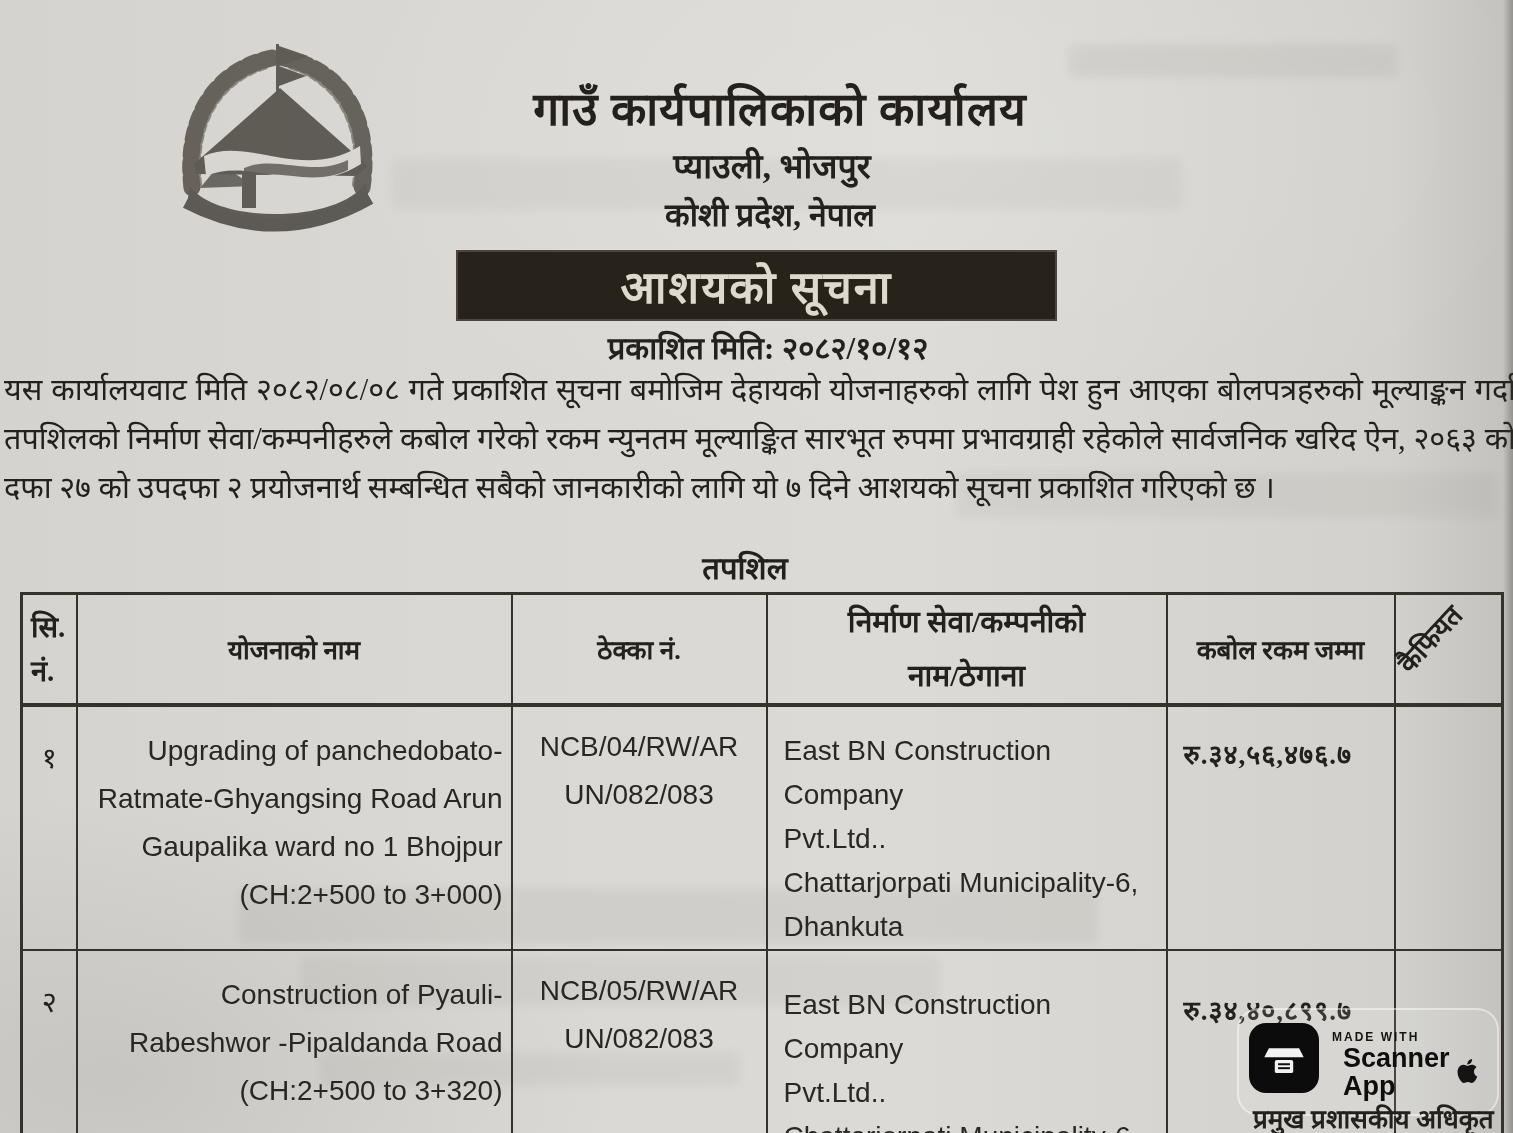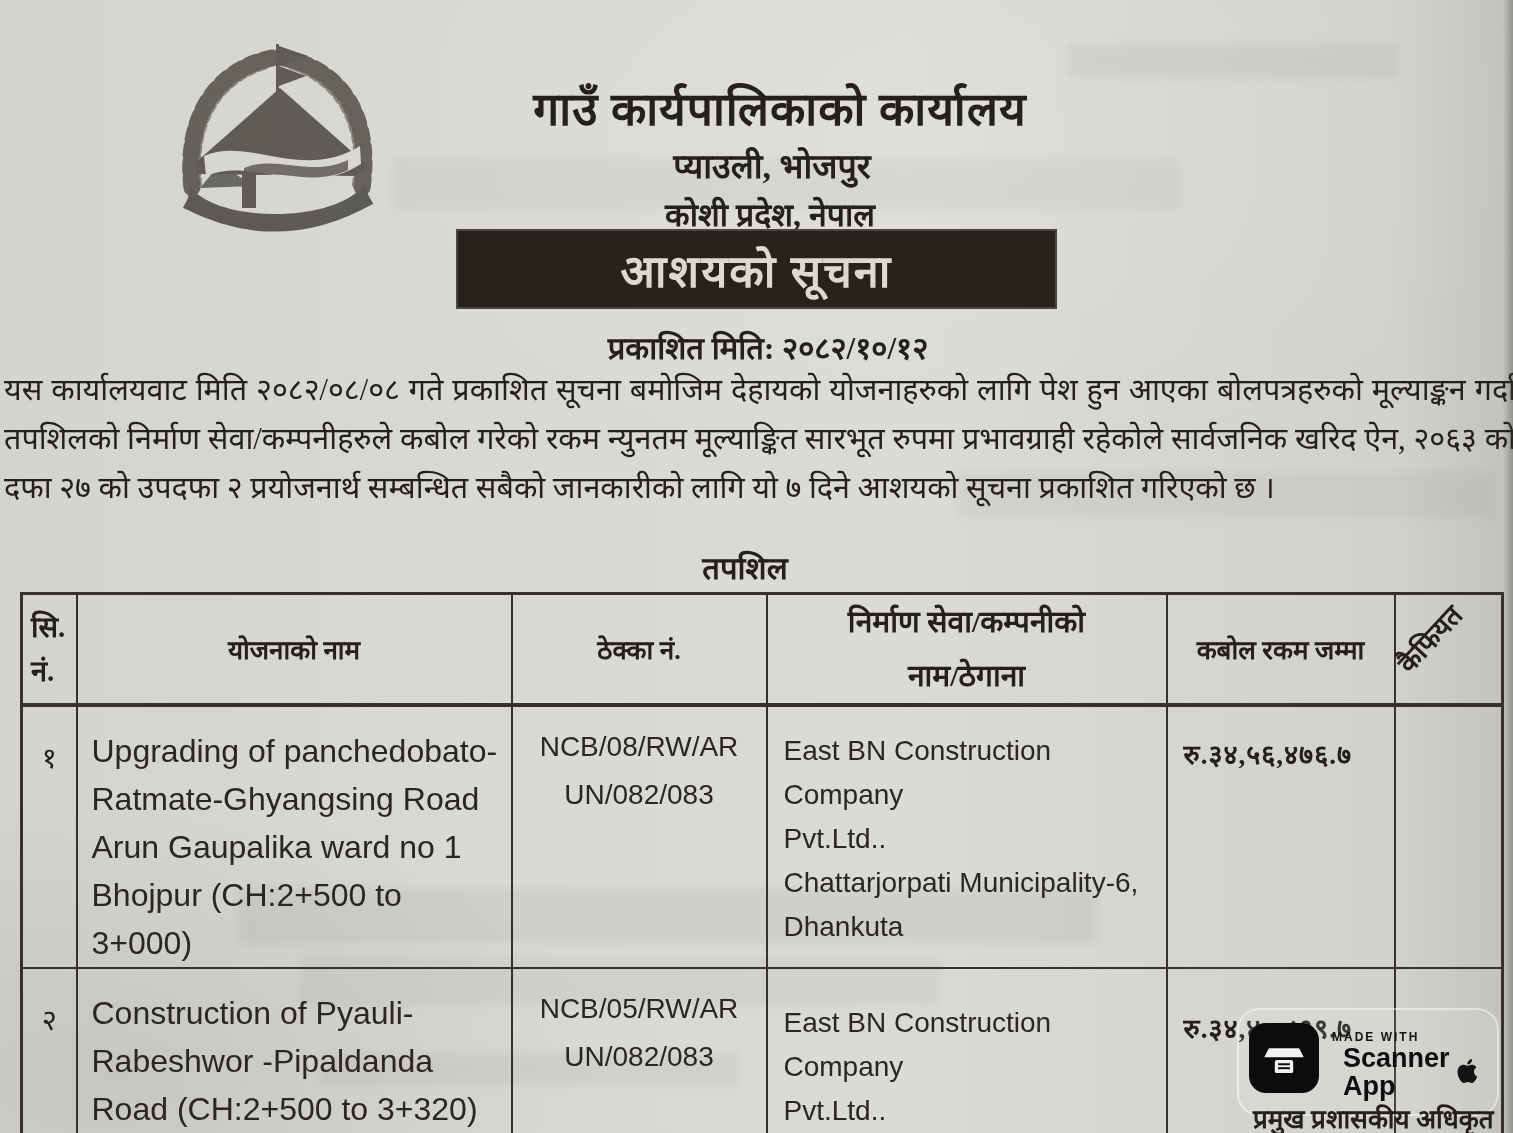--- a/index.html
+++ b/index.html
@@ -19,21 +19,21 @@
   .abs { position:absolute; }
   .centerx { transform:translateX(-50%); white-space:nowrap; }
 
   
   .title-1 { top:6px; left:776px; font-size:44px; font-weight:bold; letter-spacing:1px; }
   .title-2 { top:76px; left:780px; font-size:46px; font-weight:bold; letter-spacing:1px; }
   .addr-1  { top:142px; left:772px; font-size:34px; font-weight:bold; }
   .addr-2  { top:192px; left:770px; font-size:32px; font-weight:bold; }
 
   .notice-box {
-    top:229px; left:456px; width:601px; height:80px;
+    top:250px; left:456px; width:601px; height:71px;
     background:#27231b;
     box-shadow:0 0 0 2px #4a463d inset;
     display:flex; align-items:center; justify-content:center;
   }
   .notice-box span { color:#ded9ce; font-size:45px; font-weight:bold; letter-spacing:2px; }
 
   .pub-date { top:326px; left:768px; font-size:31px; font-weight:bold; }
 
   
   .para {
@@ -56,22 +56,22 @@
   th.h-company { font-size:30px; line-height:54px; }
   th.h-remarks { position:relative; }
   th.h-remarks .rot {
     position:absolute; left:6px; top:54px;
     transform:rotate(-47deg); transform-origin:left center;
     font-size:27px; font-weight:bold; white-space:nowrap;
   }
   tr.r1 { height:190px; } tr.r2 { height:190px; } tr.hr { height:110px; }
   td.c-sn { text-align:center; padding-top:30px; font-size:29px; }
   td.c-plan {
-    font-family:"Liberation Sans", sans-serif; font-size:32px; line-height:48px;
-    padding:20px 8px 0 14px; color:#2a2722;
+    font-family:"Liberation Sans", sans-serif; font-size:28px; line-height:48px;
+    padding:20px 8px 0 14px; color:#2a2722;text-align:right;
   }
   td.c-contract {
     font-family:"Liberation Sans", sans-serif; font-size:28px; line-height:48px;
     text-align:center; padding:16px 22px 0 22px; word-break:break-all; color:#2a2722;
   }
   td.c-company {
     font-family:"Liberation Sans", sans-serif; font-size:28px; line-height:44px;
     padding:22px 6px 0 16px; color:#2a2722;
   }
   td.c-amount { font-size:27px; font-weight:bold; padding:28px 0 0 16px; letter-spacing:1px; }
@@ -176,21 +176,21 @@
         <th class="h-amount">कबोल रकम जम्मा</th>
         <th class="h-remarks">
           <span class="rot">कैफियत</span>
         </th>
       </tr>
     </thead>
     <tbody>
       <tr class="r1">
         <td class="c-sn">१</td>
         <td class="c-plan">Upgrading of panchedobato-Ratmate-Ghyangsing Road Arun Gaupalika ward no 1 Bhojpur (CH:2+500 to 3+000)</td>
-        <td class="c-contract">NCB/08/RW/ARUN/082/083</td>
+        <td class="c-contract">NCB/04/RW/ARUN/082/083</td>
         <td class="c-company preline">East BN Construction Company
 Pvt.Ltd..
 Chattarjorpati Municipality-6,
 Dhankuta</td>
         <td class="c-amount">रु.३४,५६,४७६.७</td>
         <td class="c-remarks"></td>
       </tr>
       <tr class="r2">
         <td class="c-sn">२</td>
         <td class="c-plan">Construction of Pyauli-Rabeshwor -Pipaldanda Road (CH:2+500 to 3+320)</td>

